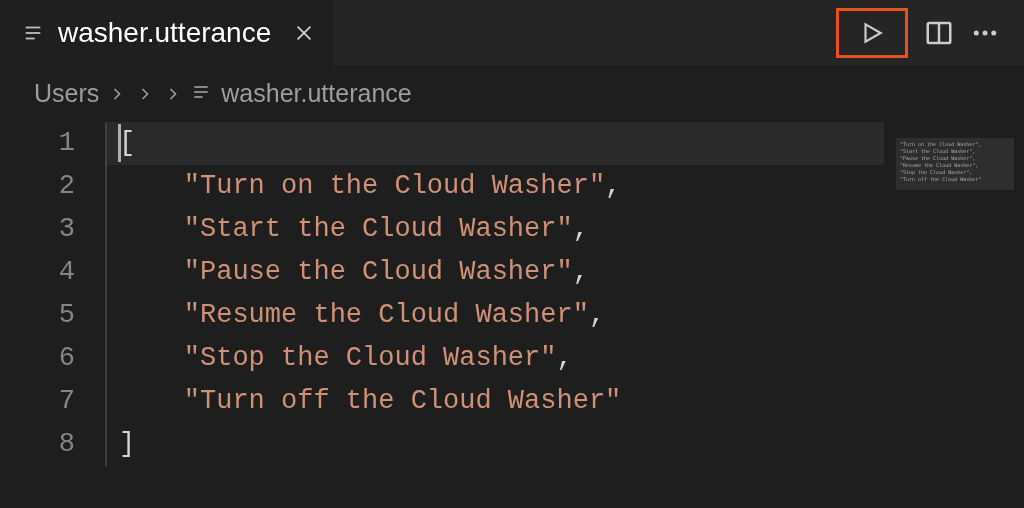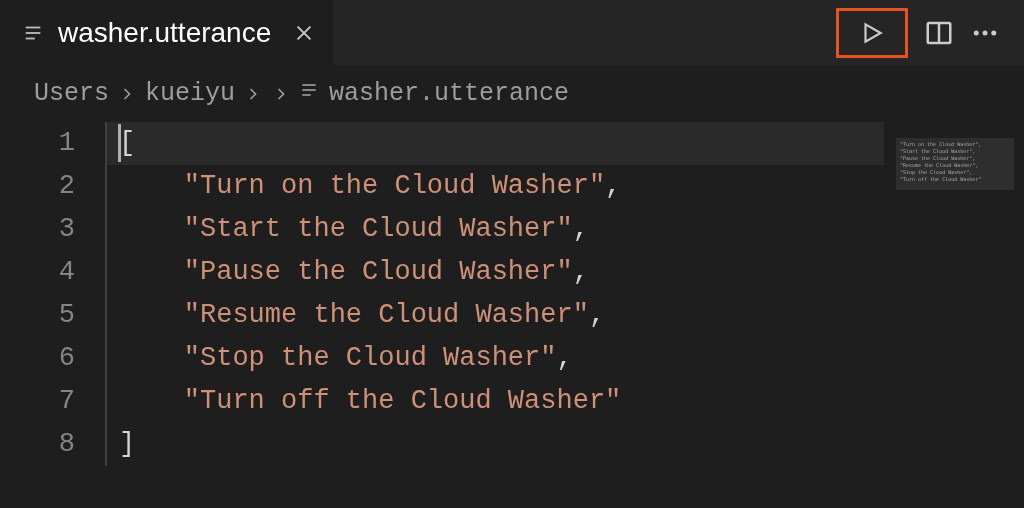--- a/index.html
+++ b/index.html
@@ -72,21 +72,20 @@
     }
     .breadcrumb .sep {
       color: #9d9d9d;
       display: flex;
       align-items: center;
     }
     .breadcrumb .crumb {
       display: flex;
       align-items: flex-end;
       gap: 10px;
-      font-family: Liberation Mono, monospace;
     }
     .editor {
       position: relative;
       display: flex;
       font-family: "Menlo", "Consolas", "Courier New", monospace;
       font-size: 27px;
       line-height: 43px;
     }
     .gutter {
       width: 105px;
@@ -194,23 +193,20 @@
 </div>
 
 <div class="breadcrumb">
   <span class="crumb">
       <span>Users</span>
     </span>
   <span class="sep">
       <svg width="20" height="20" viewBox="0 0 24 24" fill="none" stroke="currentColor" stroke-width="2">
         <polyline points="9 6 15 12 9 18"></polyline>
       </svg>
-    </span>
-  <span class="crumb">
-      <span>kueiyu</span>
     </span>
   <span class="sep">
       <svg width="20" height="20" viewBox="0 0 24 24" fill="none" stroke="currentColor" stroke-width="2">
         <polyline points="9 6 15 12 9 18"></polyline>
       </svg>
     </span>
   <span class="sep">
       <svg width="20" height="20" viewBox="0 0 24 24" fill="none" stroke="currentColor" stroke-width="2">
         <polyline points="9 6 15 12 9 18"></polyline>
       </svg>

